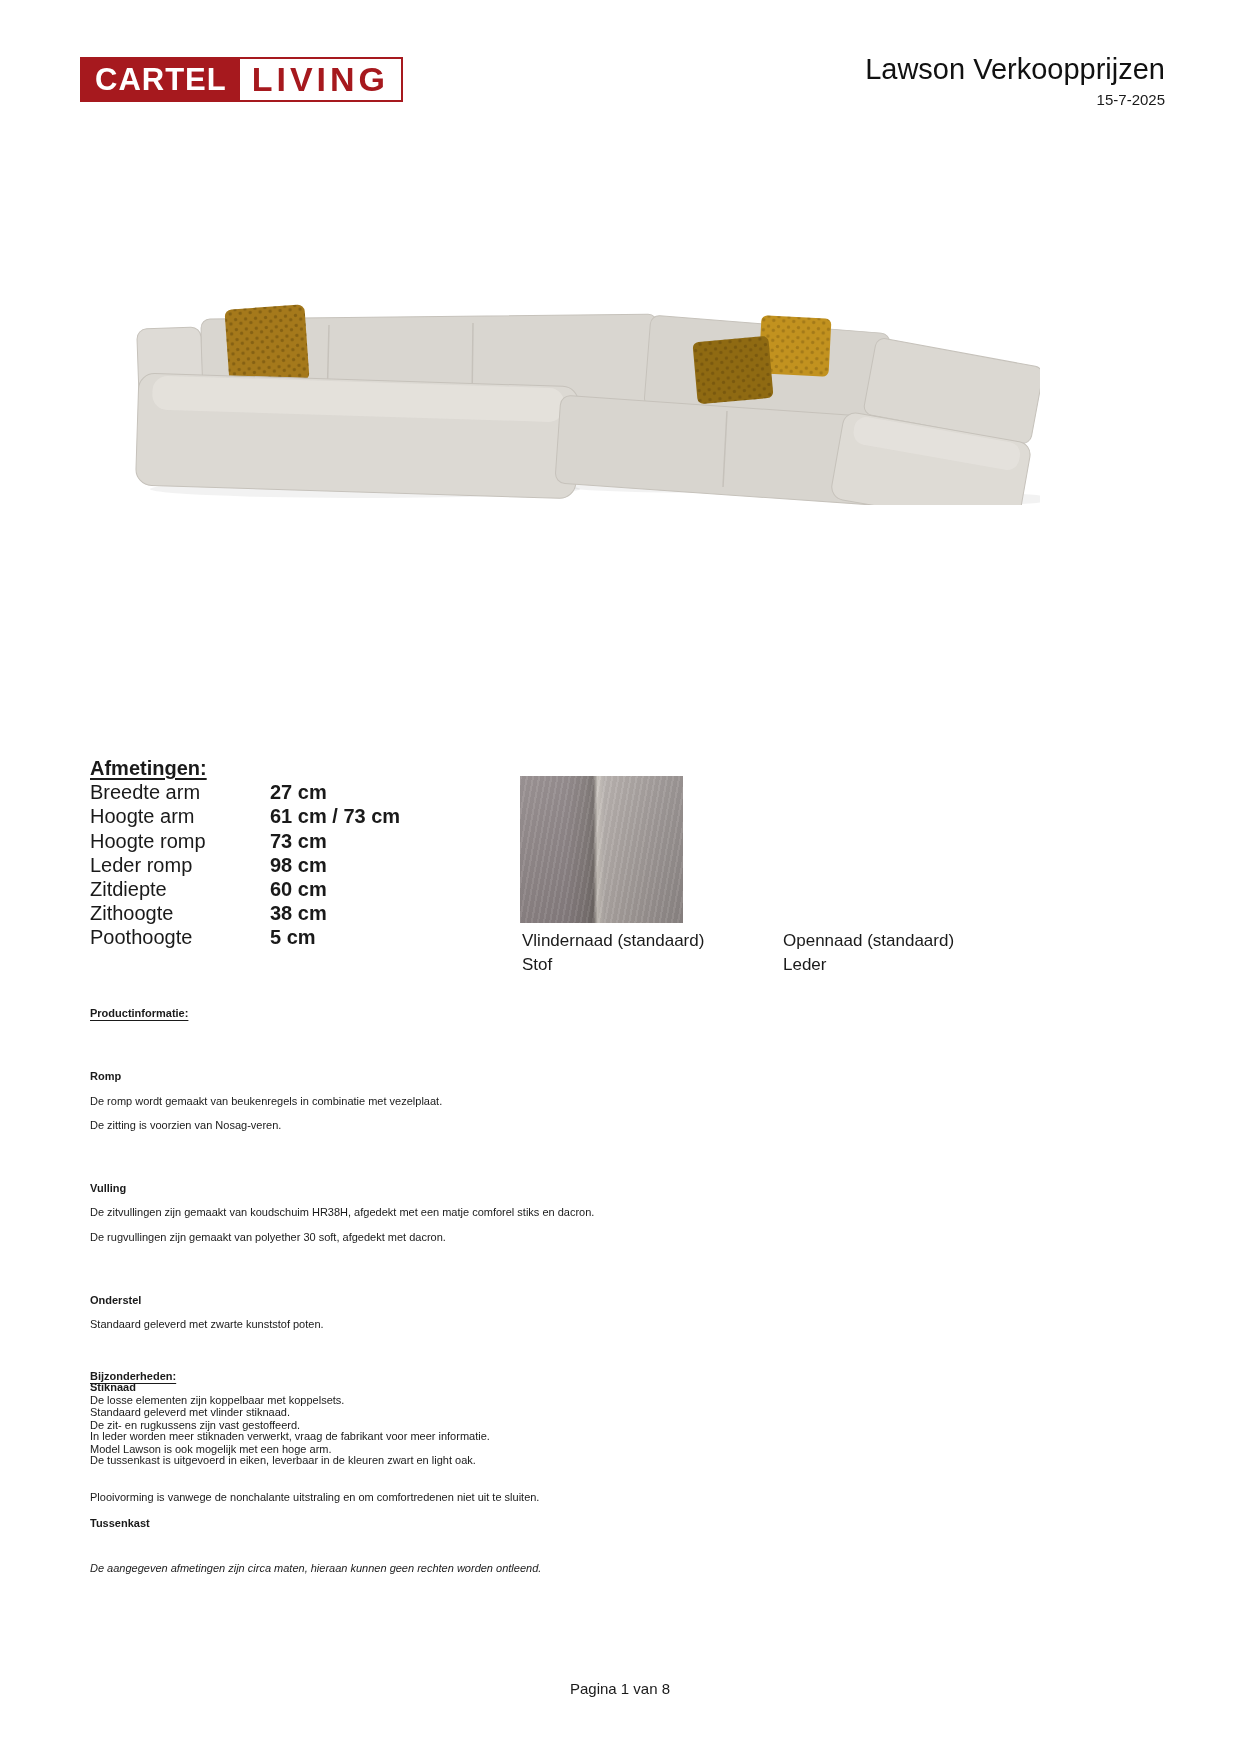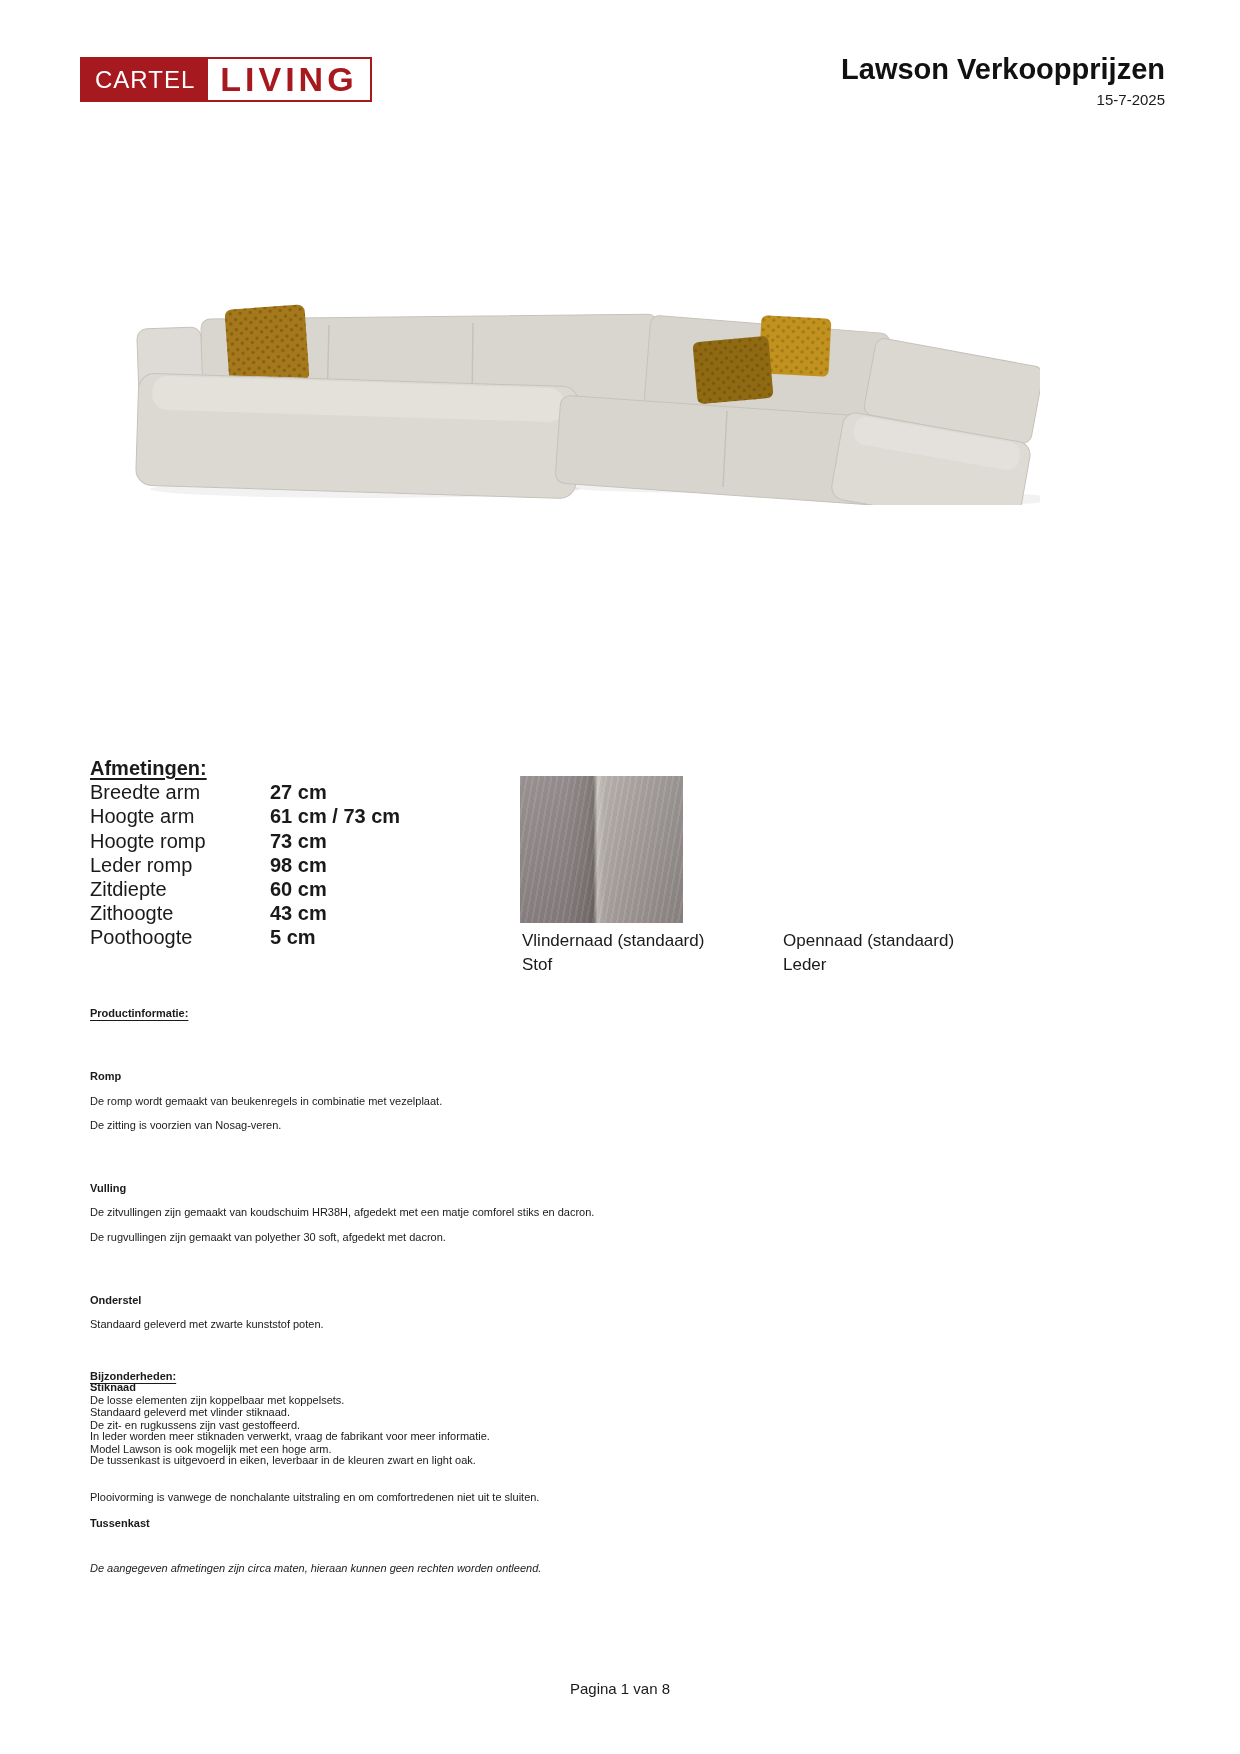--- a/index.html
+++ b/index.html
@@ -8,29 +8,29 @@
     position:relative; width:1240px; height:1754px; background:#ffffff;
     font-family:"Liberation Sans","DejaVu Sans",sans-serif; color:#1a1a1a;
     overflow:hidden;
   }
   
   .logo {
     position:absolute; left:80px; top:57px; display:inline-flex;
     border:2px solid #A6191E; height:45px; align-items:stretch;
   }
   .logo-cartel {
-    background:#A6191E; color:#ffffff; font-weight:normal; font-size:24px;
+    background:#A6191E; color:#ffffff; font-weight:bold; font-size:31px;
     letter-spacing:1px; display:flex; align-items:center; padding:0 13px;
   }
   .logo-living {
     background:#ffffff; color:#A6191E; font-weight:bold; font-size:34px;
     letter-spacing:4px; display:flex; align-items:center; padding:0 12px;
   }
   .title-block { position:absolute; right:75px; top:52px; text-align:right; }
-  .doc-title { font-size:29px; font-weight:bold; color:#111; line-height:34px; }
+  .doc-title { font-size:29px; font-weight:normal; color:#111; line-height:34px; }
   .doc-date  { font-size:15px; color:#1a1a1a; margin-top:5px; }
 
   
   .photo-wrap { position:absolute; left:115px; top:225px; width:925px; height:280px; }
 
   
   .dims { position:absolute; left:90px; top:756px; width:360px; font-size:20px; line-height:24.2px; }
   .sect-heading { font-weight:bold; text-decoration:underline; text-underline-offset:3px; }
   .dim-row { position:relative; height:24.2px; white-space:nowrap; }
   .dim-value { position:absolute; left:180px; top:0; font-weight:bold; }
@@ -152,21 +152,21 @@
     <div class="dim-row">
       <span>Leder romp</span>
       <span class="dim-value">98 cm</span>
     </div>
     <div class="dim-row">
       <span>Zitdiepte</span>
       <span class="dim-value">60 cm</span>
     </div>
     <div class="dim-row">
       <span>Zithoogte</span>
-      <span class="dim-value">43 cm</span>
+      <span class="dim-value">38 cm</span>
     </div>
     <div class="dim-row">
       <span>Poothoogte</span>
       <span class="dim-value">5 cm</span>
     </div>
   </div>
 
   <div class="swatch swatch-stof"></div>
   <div class="swatch swatch-leder"></div>
   <div class="swatch-caption cap-stof">

